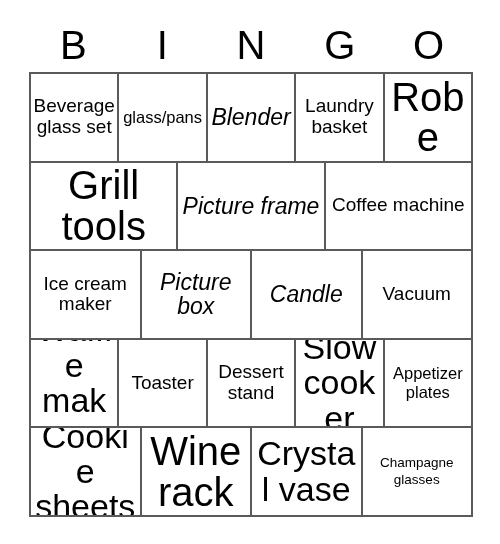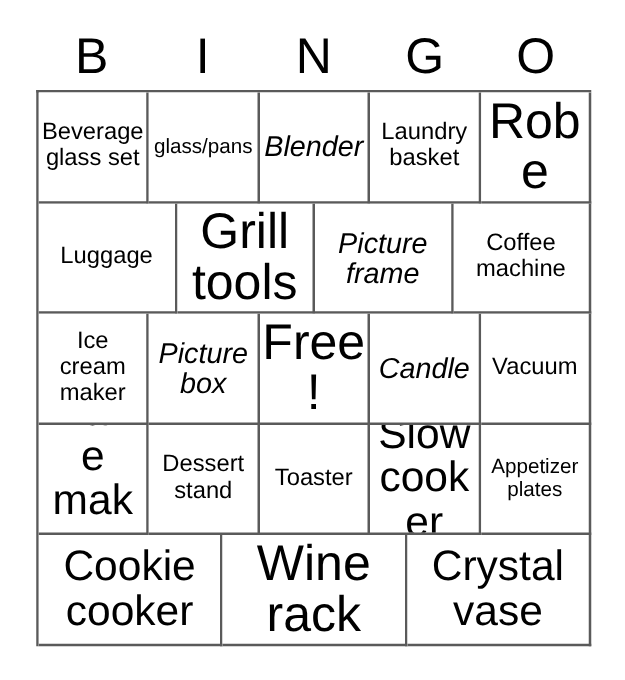--- a/index.html
+++ b/index.html
@@ -106,75 +106,72 @@
       <div class="cell">
           <span class="cell-text fs-m">Laundry basket</span>
         </div>
       <div class="cell">
           <span class="cell-text fs-xxl">Robe</span>
         </div>
     </div>
 
     <div class="grid-row">
       <div class="cell">
-          <span class="cell-text fs-m">Luggage</span>
-        </div>
-      <div class="cell">
           <span class="cell-text fs-xxl">Grill tools</span>
         </div>
       <div class="cell">
           <span class="cell-text fs-l">Picture frame</span>
         </div>
       <div class="cell">
           <span class="cell-text fs-m">Coffee machine</span>
         </div>
     </div>
 
     <div class="grid-row">
       <div class="cell">
           <span class="cell-text fs-m">Ice cream maker</span>
         </div>
       <div class="cell">
           <span class="cell-text fs-l">Picture box</span>
         </div>
       <div class="cell">
-          <span class="cell-text fs-xxl">Free!</span>
-        </div>
-      <div class="cell">
           <span class="cell-text fs-l">Candle</span>
         </div>
       <div class="cell">
           <span class="cell-text fs-m">Vacuum</span>
         </div>
     </div>
 
     <div class="grid-row">
       <div class="cell">
           <span class="cell-text fs-xl">Waffle maker</span>
         </div>
       <div class="cell">
-          <span class="cell-text fs-m">Dessert stand</span>
+          <span class="cell-text fs-m">Toaster</span>
         </div>
       <div class="cell">
-          <span class="cell-text fs-m">Toaster</span>
+          <span class="cell-text fs-m">Dessert stand</span>
         </div>
       <div class="cell">
           <span class="cell-text fs-xl">Slow cooker</span>
         </div>
       <div class="cell">
           <span class="cell-text fs-s">Appetizer plates</span>
         </div>
     </div>
 
     <div class="grid-row">
       <div class="cell">
-          <span class="cell-text fs-xl">Cookie cooker</span>
+          <span class="cell-text fs-xl">Cookie sheets</span>
         </div>
       <div class="cell">
           <span class="cell-text fs-xxl">Wine rack</span>
         </div>
       <div class="cell">
           <span class="cell-text fs-xl">Crystal vase</span>
         </div>
+      <div class="cell">
+          <span class="cell-text fs-xs">Champagne glasses</span>
+        </div>
     </div>
 
   </div>
 </div>
 
 </body></html>

